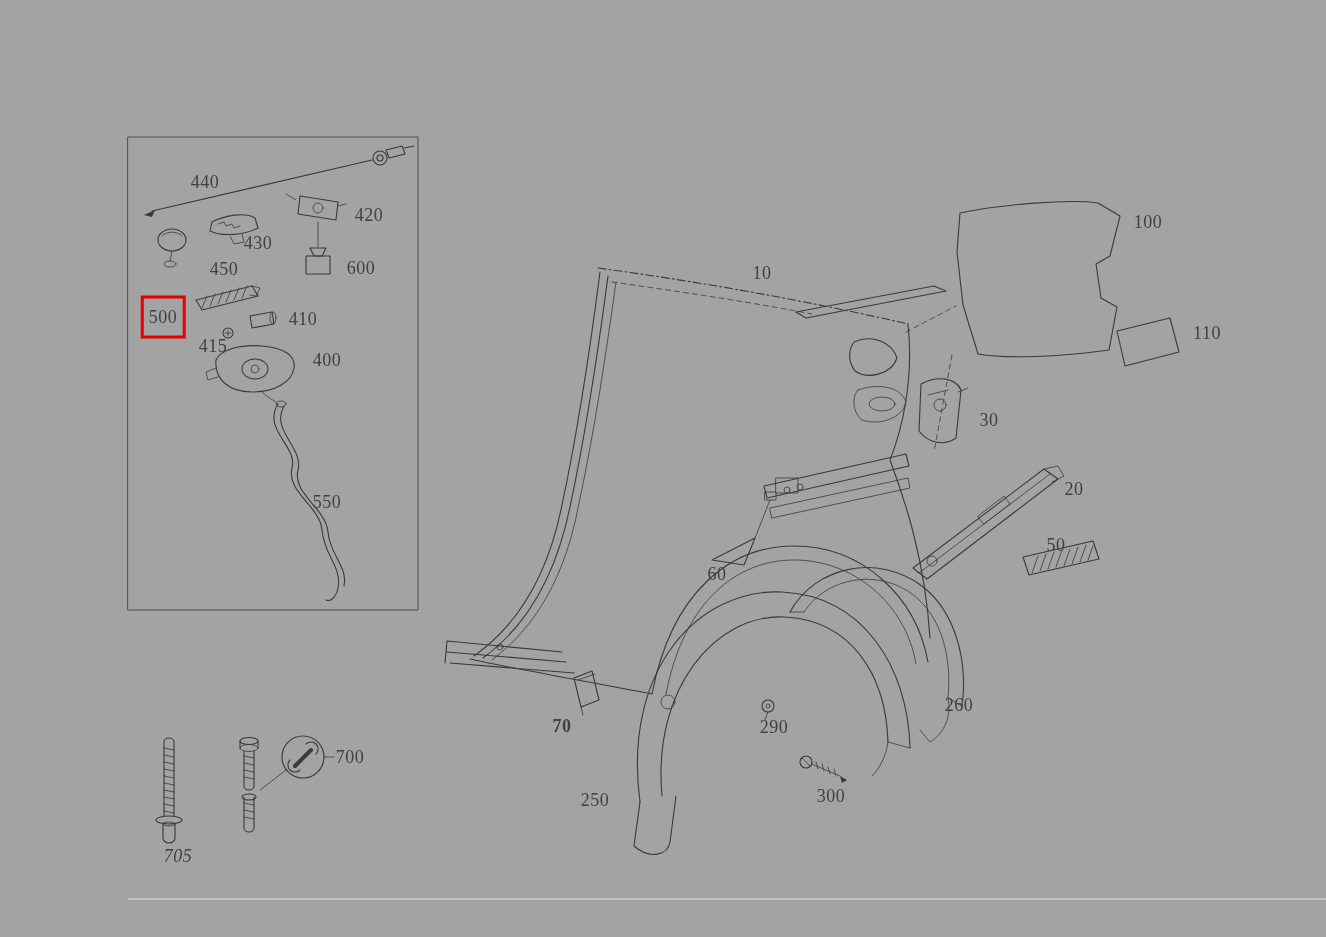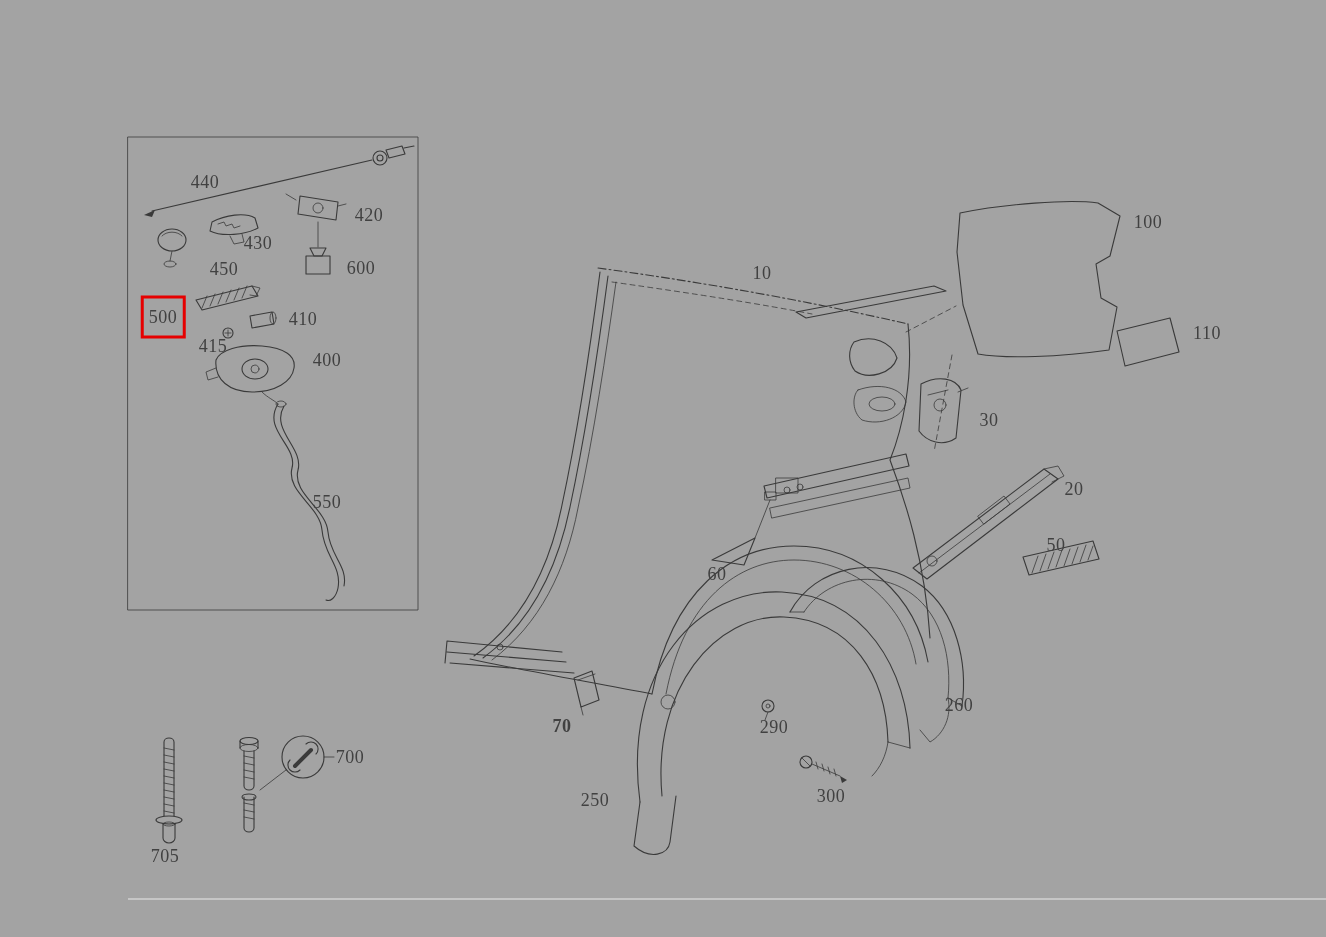--- a/index.html
+++ b/index.html
@@ -224,15 +224,15 @@
       <div class="part-label" style="left: 989px; top: 420px;">30</div>
       <div class="part-label" style="left: 1074px; top: 489px;">20</div>
       <div class="part-label" style="left: 1056px; top: 545px;">50</div>
       <div class="part-label" style="left: 717px; top: 538px; margin-top: 36px;">60</div>
       <div class="part-label" style="left: 562px; top: 726px; font-weight: bold;">70</div>
       <div class="part-label" style="left: 959px; top: 689px; margin-top: 16px;">260</div>
       <div class="part-label" style="left: 774px; top: 727px;">290</div>
       <div class="part-label" style="left: 595px; top: 800px;">250</div>
       <div class="part-label" style="left: 831px; top: 796px;">300</div>
       <div class="part-label" style="left: 350px; top: 757px;">700</div>
-      <div class="part-label" style="left: 165px; top: 856px;">705</div>
+      <div class="part-label" style="left: 178px; top: 856px; font-style: italic;">705</div>
     </div>
 </div>
 
 </body></html>

